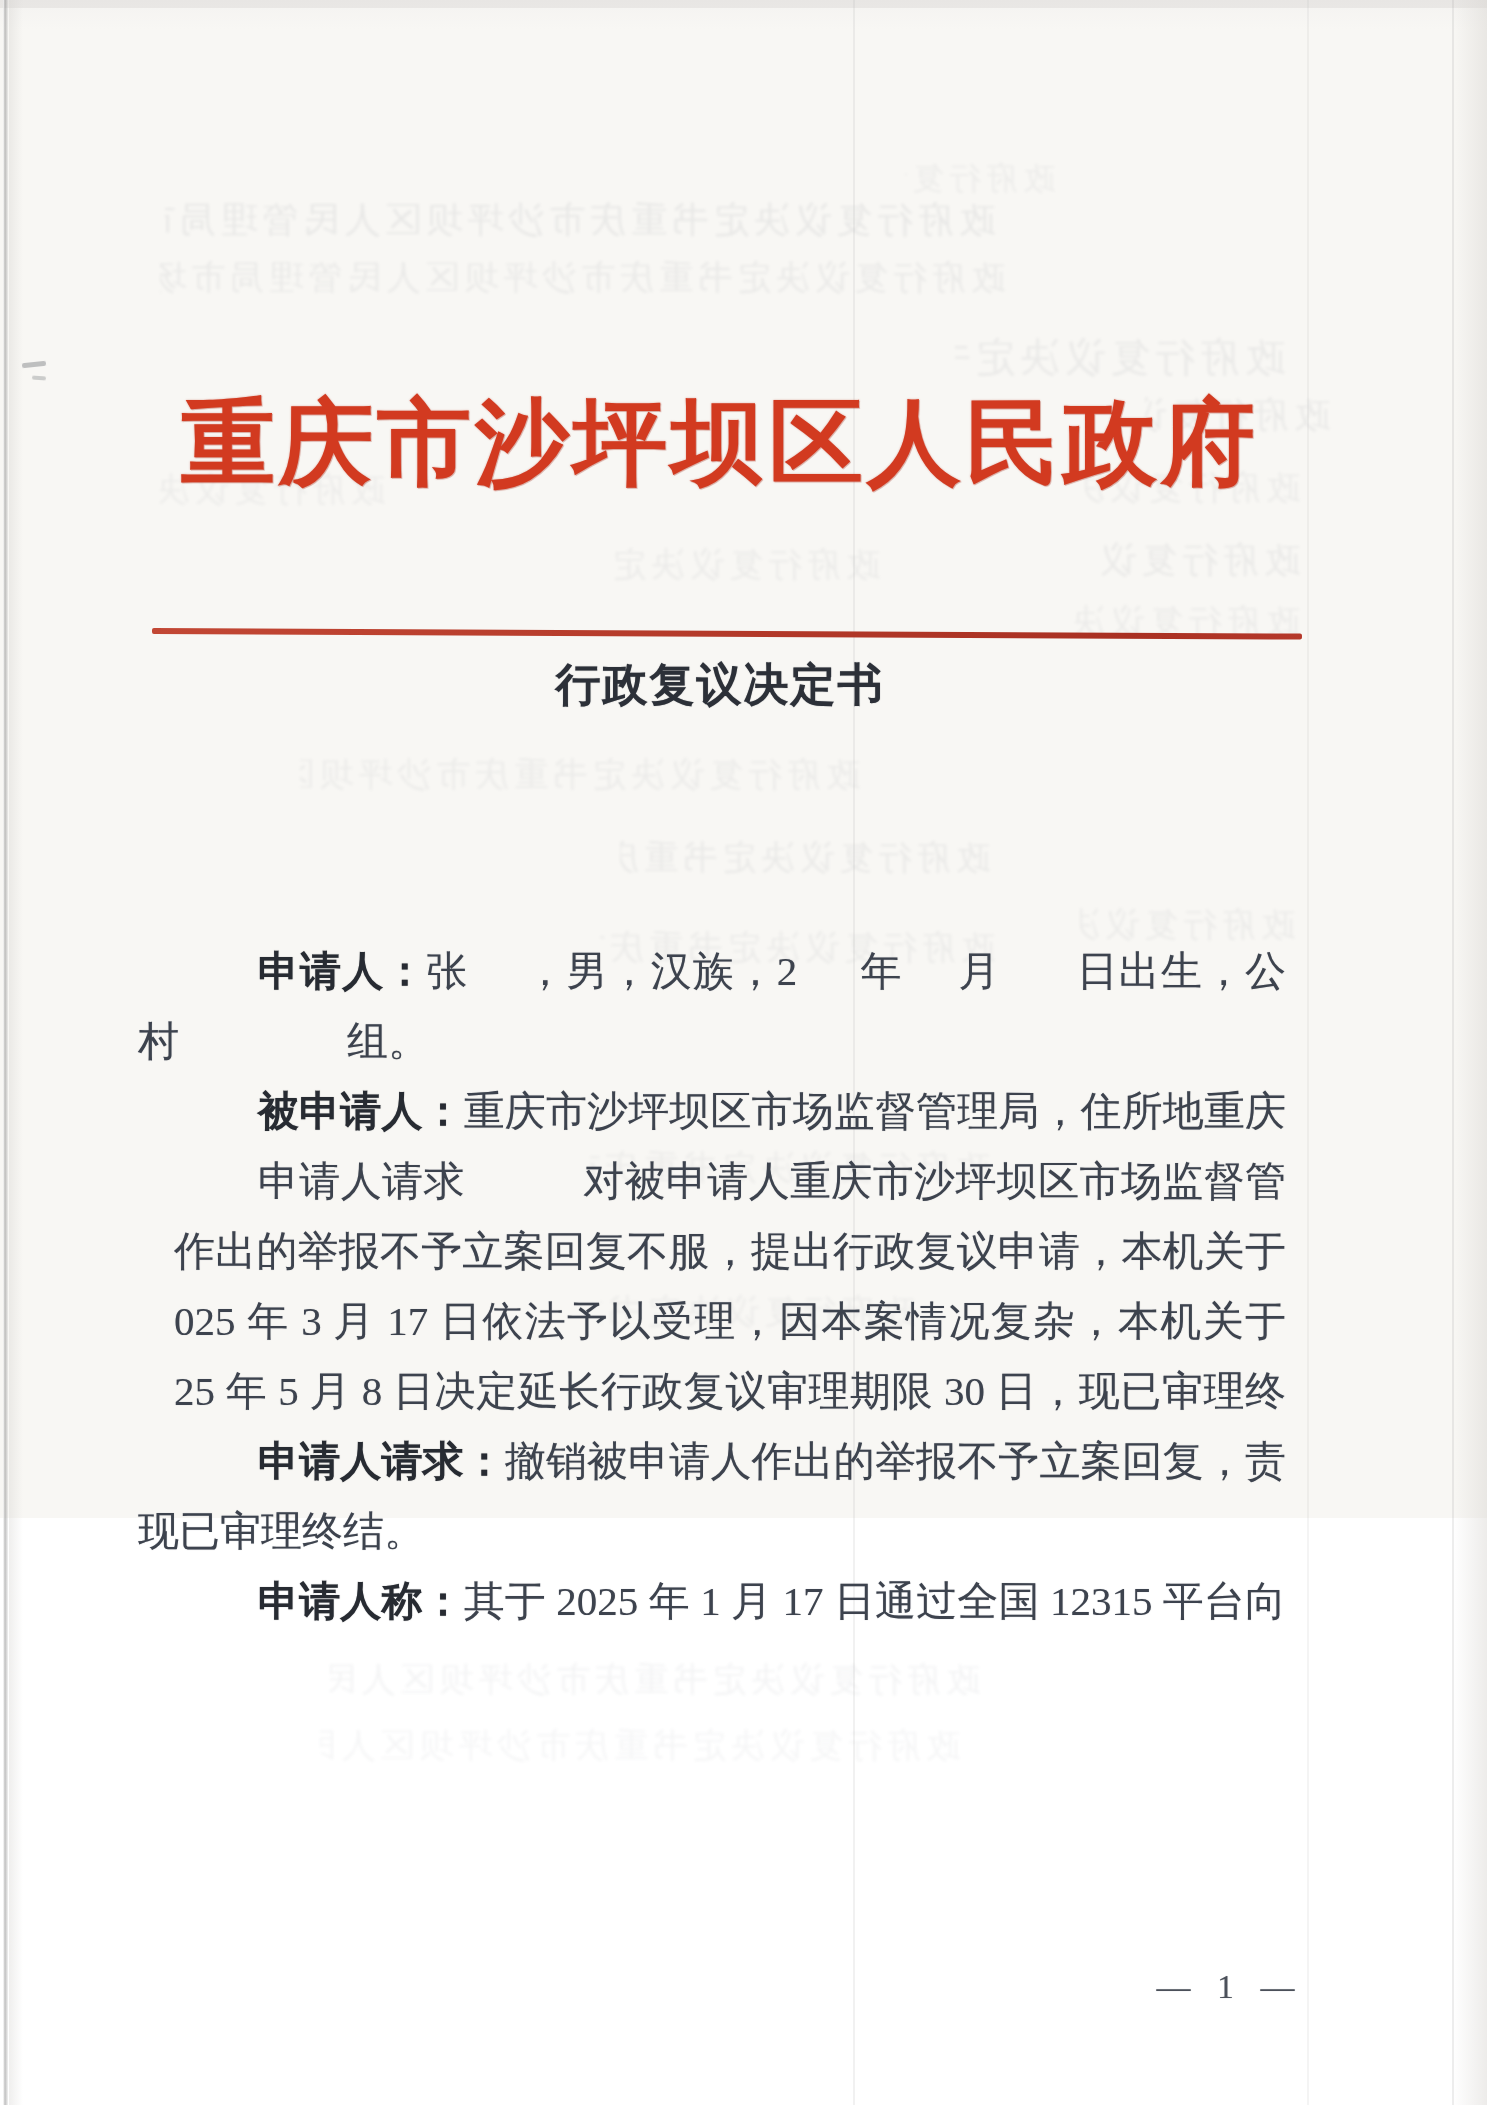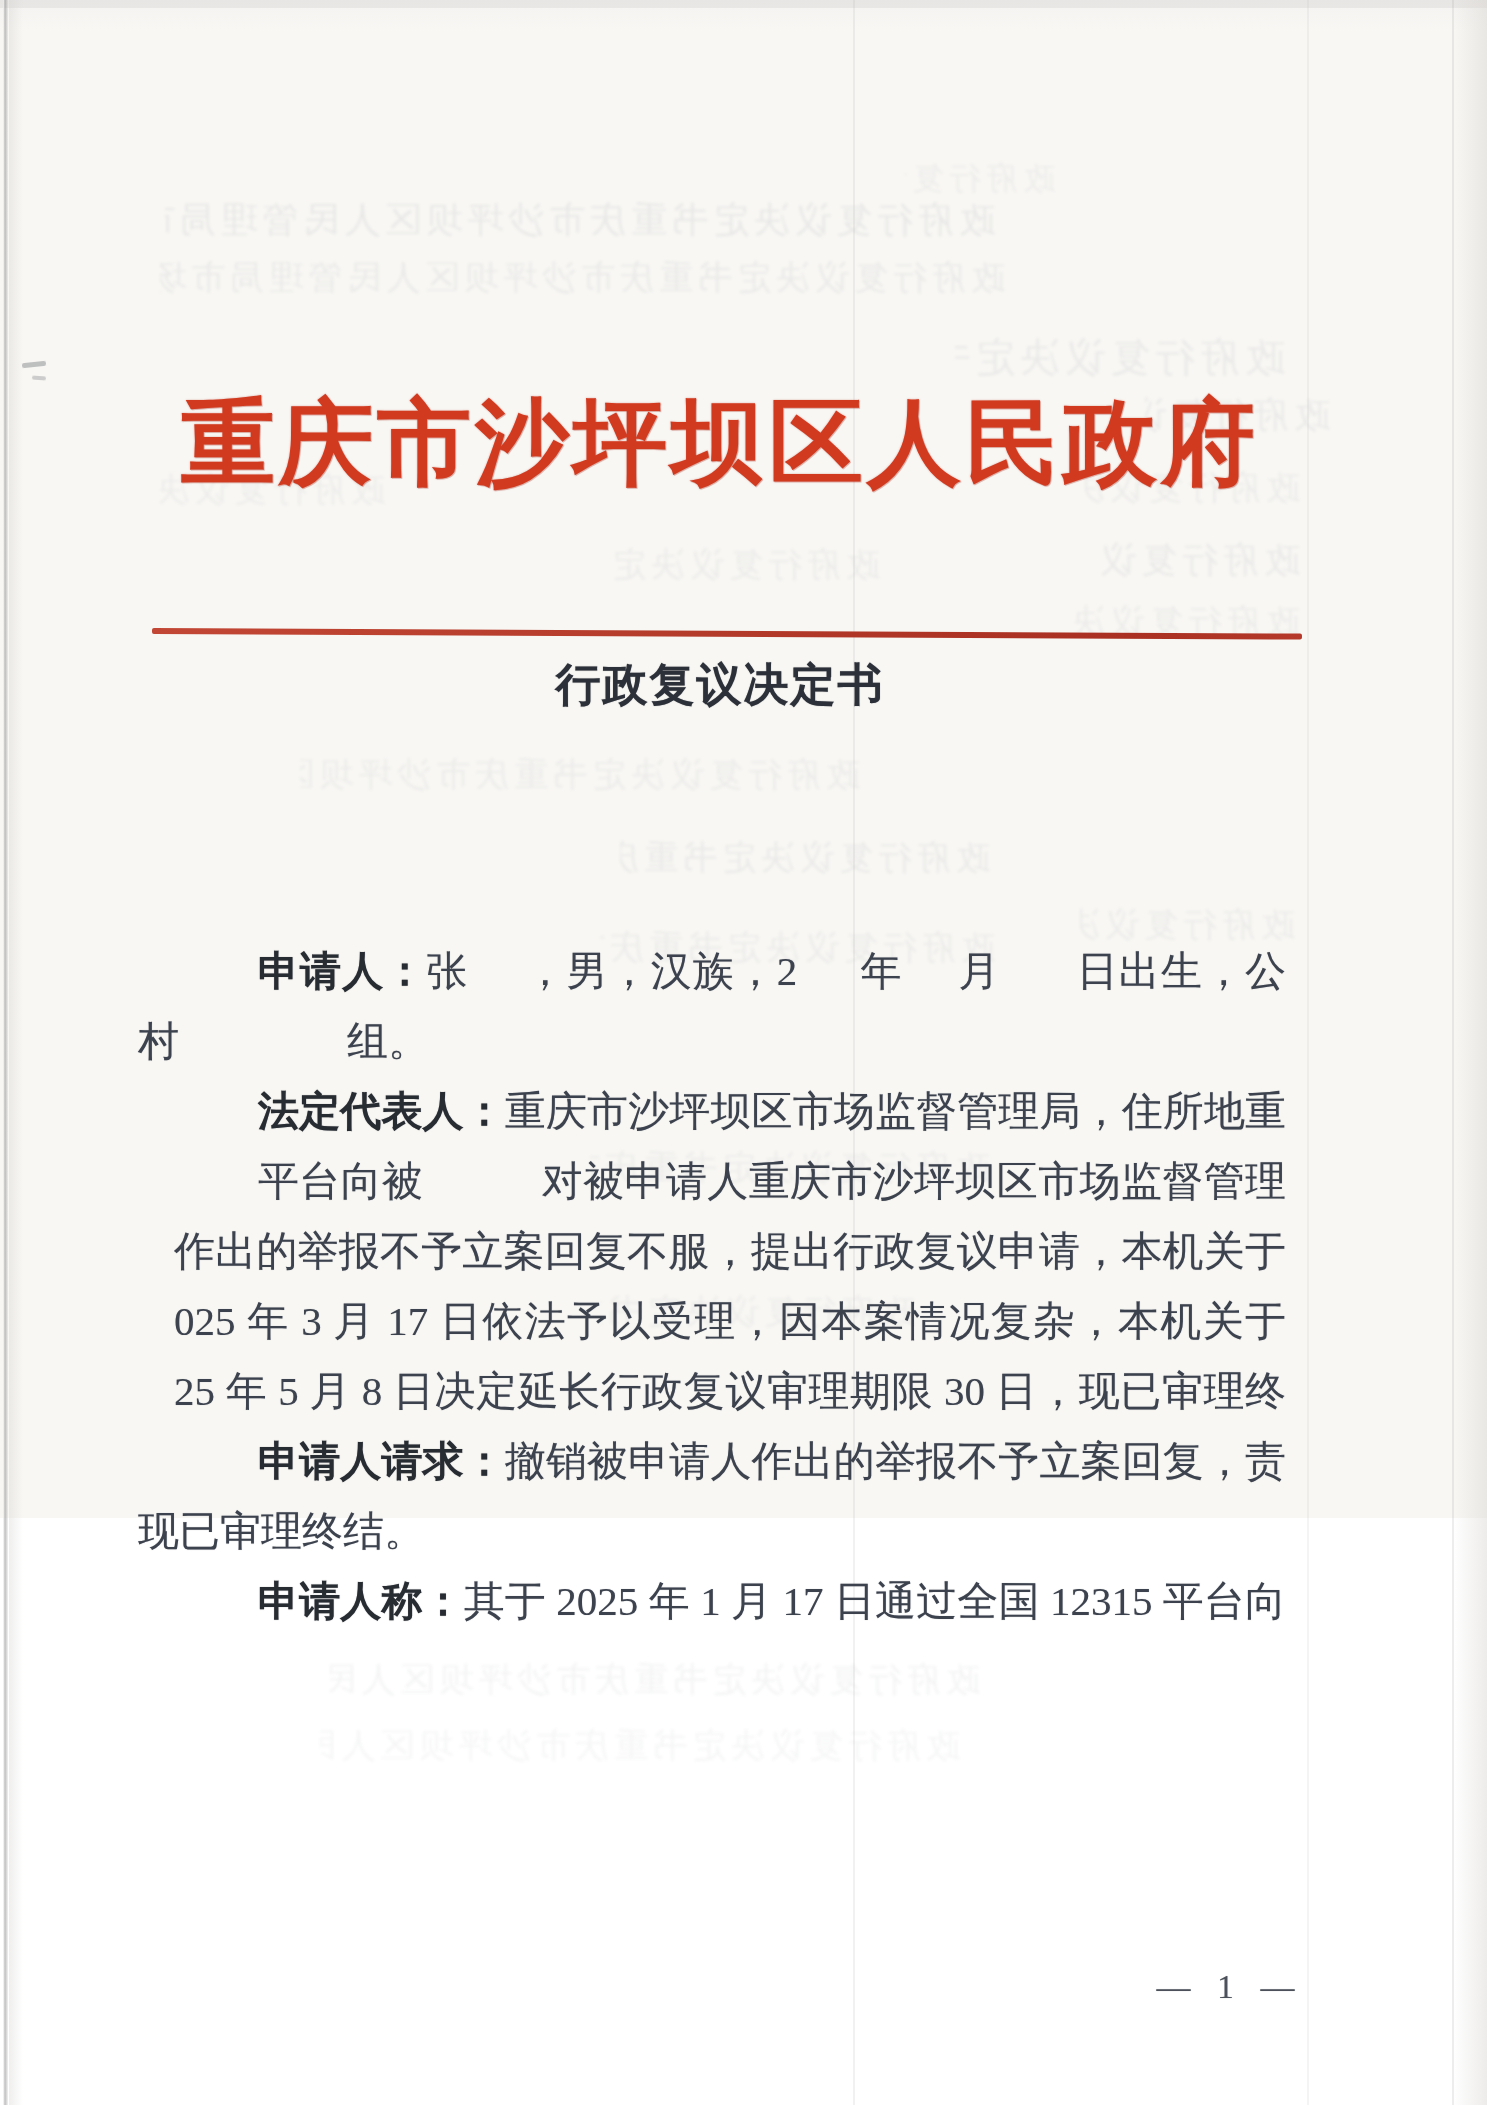--- a/index.html
+++ b/index.html
@@ -93,22 +93,22 @@
   <div class="agency">重庆市沙坪坝区人民政府</div>
 
   <div class="redrule"></div>
 
   <div class="doctype">行政复议决定书</div>
 
 
   <div class="docbody">
       <div class="line indent full"><span class="b">申请人：</span><span>张</span><span class="gap" style="width: 55px;"></span><span>，男，汉族，2</span><span class="gap" style="width: 62px;"></span><span>年</span><span class="gap" style="width: 55px;"></span><span>月</span><span class="gap" style="width: 75px;"></span><span>日出生，公民</span></div>
       <div class="line"><span>村</span><span class="gap" style="width: 168px;"></span><span>组。</span></div>
-      <div class="line indent full"><span class="b">法定代表人：</span><span>重庆市沙坪坝区市场监督管理局，住所地重庆市</span></div>
-      <div class="line indent full"><span>平台向被</span><span class="gap" style="width: 118px;"></span><span>对被申请人重庆市沙坪坝区市场监督管理局</span></div>
+      <div class="line indent full"><span class="b">被申请人：</span><span>重庆市沙坪坝区市场监督管理局，住所地重庆市</span></div>
+      <div class="line indent full"><span>申请人请求</span><span class="gap" style="width: 118px;"></span><span>对被申请人重庆市沙坪坝区市场监督管理局</span></div>
       <div class="line full"><span>作出的举报不予立案回复不服，提出行政复议申请，本机关于 2</span></div>
       <div class="line full"><span>025 年 3 月 17 日依法予以受理，因本案情况复杂，本机关于 20</span></div>
       <div class="line full"><span>25 年 5 月 8 日决定延长行政复议审理期限 30 日，现已审理终结。</span></div>
       <div class="line indent full"><span class="b">申请人请求：</span><span>撤销被申请人作出的举报不予立案回复，责令</span></div>
       <div class="line"><span>现已审理终结。</span></div>
       <div class="line indent full"><span class="b">申请人称：</span><span>其于 2025 年 1 月 17 日通过全国 12315 平台向被</span></div>
     </div>
 
   <div class="pagenum">— 1 —</div>
 

